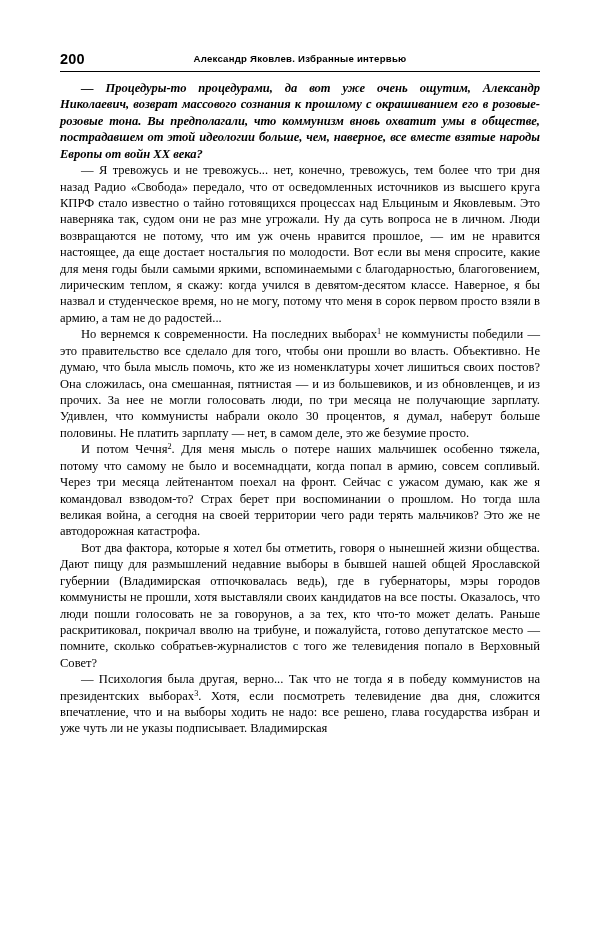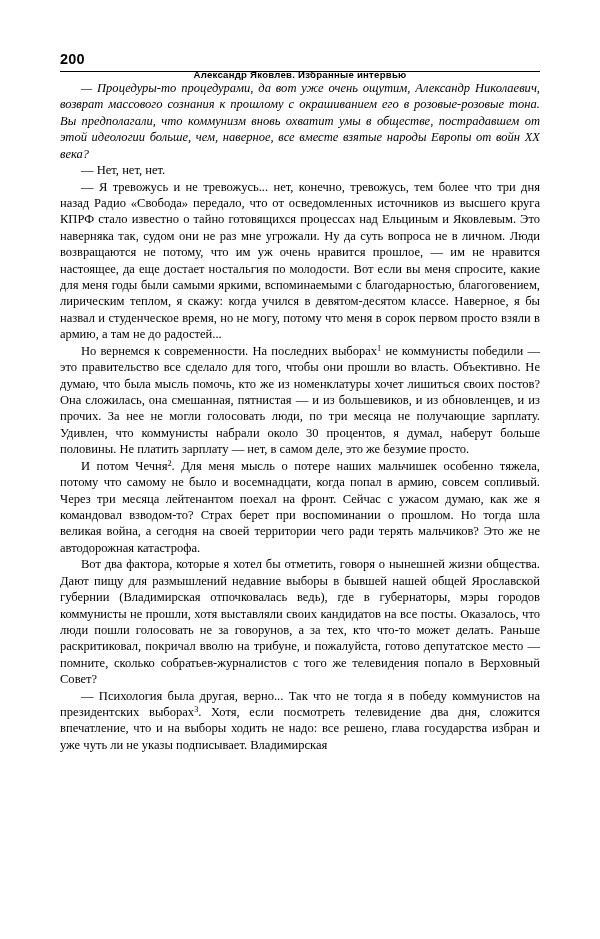--- a/index.html
+++ b/index.html
@@ -40,21 +40,21 @@
     top: 0;
     font-family: "Liberation Sans", "DejaVu Sans", sans-serif;
     font-size: 14.5px;
     font-weight: 700;
     letter-spacing: 0.2px;
     line-height: 18px;
   }
   .running-title {
     position: absolute;
     left: 0;
-    top: 17px;
+    top: 1px;
     width: 480px;
     text-align: center;
     font-family: "Liberation Sans", "DejaVu Sans", sans-serif;
     font-size: 9.6px;
     font-weight: 700;
     letter-spacing: 0.25px;
     line-height: 16px;
     white-space: nowrap;
   }
   .header-rule {
@@ -81,21 +81,21 @@
     line-height: 16.42px;
     text-indent: 0;
     hyphens: manual;
     -webkit-hyphens: manual;
   }
   p.indent {
     text-indent: 21px;
   }
   p.q {
     font-style: italic;
-    font-weight: 400;
+    font-weight: 700;
   }
   p.q2 {
     font-style: italic;
     font-weight: 400;
   }
   sup.fn {
     font-size: 0.66em;
     vertical-align: 0.46em;
     line-height: 0;
   }
@@ -109,21 +109,20 @@
     <div class="folio">200</div>
     <div class="running-title">Александр Яковлев. Избранные интервью</div>
   </div>
   <div class="header-rule"></div>
 
   <div class="body-text">
 
 
     <p class="para indent q">— Процедуры-то процедурами, да вот уже очень ощутим, Александр Николаевич, возврат массового сознания к прошлому с окрашиванием его в розовые-розовые тона. Вы предполагали, что коммунизм вновь охватит умы в обществе, пострадавшем от этой идеологии больше, чем, наверное, все вместе взятые народы Европы от войн XX века?</p>
 
-    <p class="para indent">— Нет, нет, нет.</p>
 
 
     <p class="para indent">— Я тревожусь и не тревожусь... нет, конечно, тревожусь, тем более что три дня назад Радио «Свобода» передало, что от осведомленных источников из высшего круга КПРФ стало известно о тайно готовящихся процессах над Ельциным и Яковлевым. Это наверняка так, судом они не раз мне угрожали. Ну да суть вопроса не в личном. Люди возвращаются не потому, что им уж очень нравится прошлое, — им не нравится настоящее, да еще достает ностальгия по молодости. Вот если вы меня спросите, какие для меня годы были самыми яркими, вспоминаемыми с благодарностью, благоговением, лирическим теплом, я скажу: когда учился в девятом-десятом классе. Наверное, я бы назвал и студенческое время, но не могу, потому что меня в сорок первом просто взяли в армию, а там не до радостей...</p>
 
     <p class="para indent"><span>Но вернемся к современности. На последних выборах</span><sup class="fn">1</sup><span> не коммунисты победили — это правительство все сделало для того, чтобы они прошли во власть. Объективно. Не думаю, что была мысль помочь, кто же из номенклатуры хочет лишиться своих постов? Она сложилась, она смешанная, пятнистая — и из большевиков, и из обновленцев, и из прочих. За нее не могли голосовать люди, по три месяца не получающие зарплату. Удивлен, что коммунисты набрали около 30 процентов, я думал, наберут больше половины. Не платить зарплату — нет, в самом деле, это же безумие просто.</span></p>
 
     <p class="para indent"><span>И потом Чечня</span><sup class="fn">2</sup><span>. Для меня мысль о потере наших мальчишек особенно тяжела, потому что самому не было и восемнадцати, когда попал в армию, совсем сопливый. Через три месяца лейтенантом поехал на фронт. Сейчас с ужасом думаю, как же я командовал взводом-то? Страх берет при воспоминании о прошлом. Но тогда шла великая война, а сегодня на своей территории чего ради терять мальчиков? Это же не автодорожная катастрофа.</span></p>
 
     <p class="para indent">Вот два фактора, которые я хотел бы отметить, говоря о нынешней жизни общества. Дают пищу для размышлений недавние выборы в бывшей нашей общей Ярославской губернии (Владимирская отпочковалась ведь), где в губернаторы, мэры городов коммунисты не прошли, хотя выставляли своих кандидатов на все посты. Оказалось, что люди пошли голосовать не за говорунов, а за тех, кто что-то может делать. Раньше раскритиковал, покричал вволю на трибуне, и пожалуйста, готово депутатское место — помните, сколько собратьев-журналистов с того же телевидения попало в Верховный Совет?</p>
 

